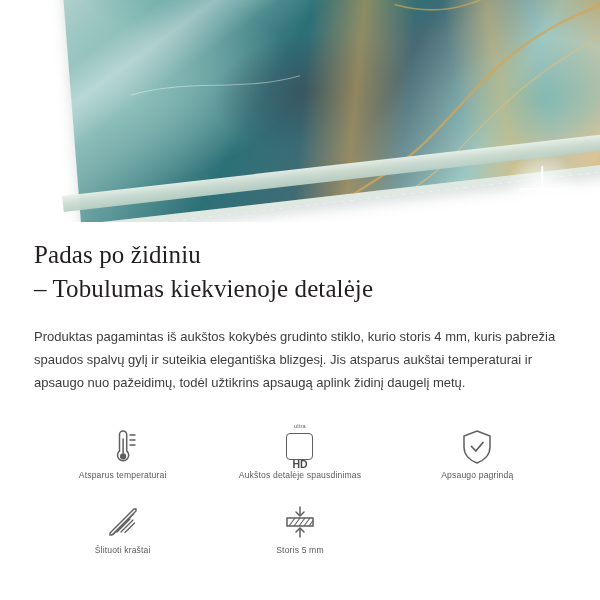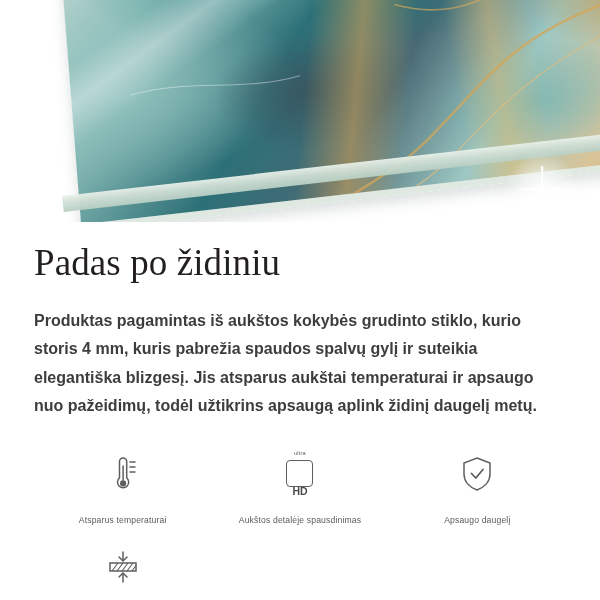--- a/index.html
+++ b/index.html
@@ -107,34 +107,33 @@
   
   .content {
     padding: 0 34px;
   }
 
   .headline {
     margin: 16px 0 17px 0;
     font-family: "Liberation Serif", serif;
     font-weight: normal;
     color: #231f20;
-    font-size: 37px;
+    font-size: 25px;
     line-height: 1.35;
     letter-spacing: 0.1px;
   }
   .headline .l2 { display: block; }
 
   .body-copy {
     margin: 19px 0 0 0;
-    font-size: 16px;
+    font-size: 13px;
     line-height: 1.78;
     color: #3d3d3d;
     letter-spacing: 0.01px;
     max-width: 540px;
-    font-weight: bold;
   }
 
   
   .features {
     margin-top: 31px;
     display: grid;
     grid-template-columns: repeat(3, 1fr);
     row-gap: 20px;
   }
 
@@ -146,21 +145,21 @@
   }
 
   .feature-icon {
     height: 44px;
     display: flex;
     align-items: center;
     justify-content: center;
   }
 
   .feature-label {
-    margin-top: 19px;
+    margin-top: 1px;
     font-size: 8.6px;
     color: #5b5b5b;
     letter-spacing: 0.15px;
   }
 
   .ultrahd {
     width: 27px;
     height: 27px;
     border: 1.6px solid #5f5f5f;
     border-radius: 4px;
@@ -203,20 +202,21 @@
       <div class="glow"></div>
       <i class="h"></i>
         <i class="v"></i>
     </div>
   </div>
 
   <div class="content">
 
     <h1 class="headline">
       <span>Padas po židiniu</span>
+      <span class="l2">– Tobulumas kiekvienoje detalėje</span>
     </h1>
 
     <p class="body-copy">Produktas pagamintas iš aukštos kokybės grudinto stiklo, kurio storis 4 mm, kuris pabrežia spaudos spalvų gylį ir suteikia elegantiška blizgesį. Jis atsparus aukštai temperaturai ir apsaugo nuo pažeidimų, todėl užtikrins apsaugą aplink židinį daugelį metų.</p>
 
     <div class="features">
 
       <div class="feature">
         <div class="feature-icon">
           <svg width="34" height="38" viewBox="0 0 34 38">
             <g fill="none" stroke="#5f5f5f" stroke-width="1.5" stroke-linecap="round">
@@ -242,24 +242,38 @@
         <div class="feature-label">Aukštos detalėje spausdinimas</div>
       </div>
 
       <div class="feature">
         <div class="feature-icon">
           <svg width="32" height="38" viewBox="0 0 32 38">
             <path d="M16 3 L29 8 V19 C29 27 23 32.5 16 35 C9 32.5 3 27 3 19 V8 Z" fill="none" stroke="#5f5f5f" stroke-width="1.5"></path>
             <path d="M10.5 18.5 L14.8 23 L22 14.5" fill="none" stroke="#5f5f5f" stroke-width="1.8" stroke-linecap="round" stroke-linejoin="round"></path>
           </svg>
         </div>
-        <div class="feature-label">Apsaugo daugelį</div>
-      </div>
-
-
+        <div class="feature-label">Apsaugo pagrindą</div>
+      </div>
+
+
+      <div class="feature">
+        <div class="feature-icon">
+          <svg width="34" height="30" viewBox="0 0 34 30">
+            <path d="M4 26 L28 2 L30 2 L30 4 L6 28 L4 28 Z" fill="none" stroke="#5f5f5f" stroke-width="1.4"></path>
+            <g stroke="#5f5f5f" stroke-width="1.3" stroke-linecap="round">
+              <line x1="11" y1="25" x2="24" y2="12"></line>
+              <line x1="15" y1="25" x2="27" y2="13"></line>
+              <line x1="19" y1="25.5" x2="28.5" y2="16"></line>
+            </g>
+            <path d="M7 27.5 L28 6.5" stroke="#5f5f5f" stroke-width="1.2"></path>
+          </svg>
+        </div>
+        <div class="feature-label">Šlituoti kraštai</div>
+      </div>
 
       <div class="feature">
         <div class="feature-icon">
           <svg width="36" height="34" viewBox="0 0 36 34">
             <g stroke="#5f5f5f" stroke-width="1.5" stroke-linecap="round" fill="none">
               <line x1="18" y1="2" x2="18" y2="10"></line>
               <path d="M14 7 L18 11 L22 7"></path>
               <line x1="18" y1="32" x2="18" y2="24"></line>
               <path d="M14 27 L18 23 L22 27"></path>
               <rect x="5" y="13" width="26" height="8"></rect>

